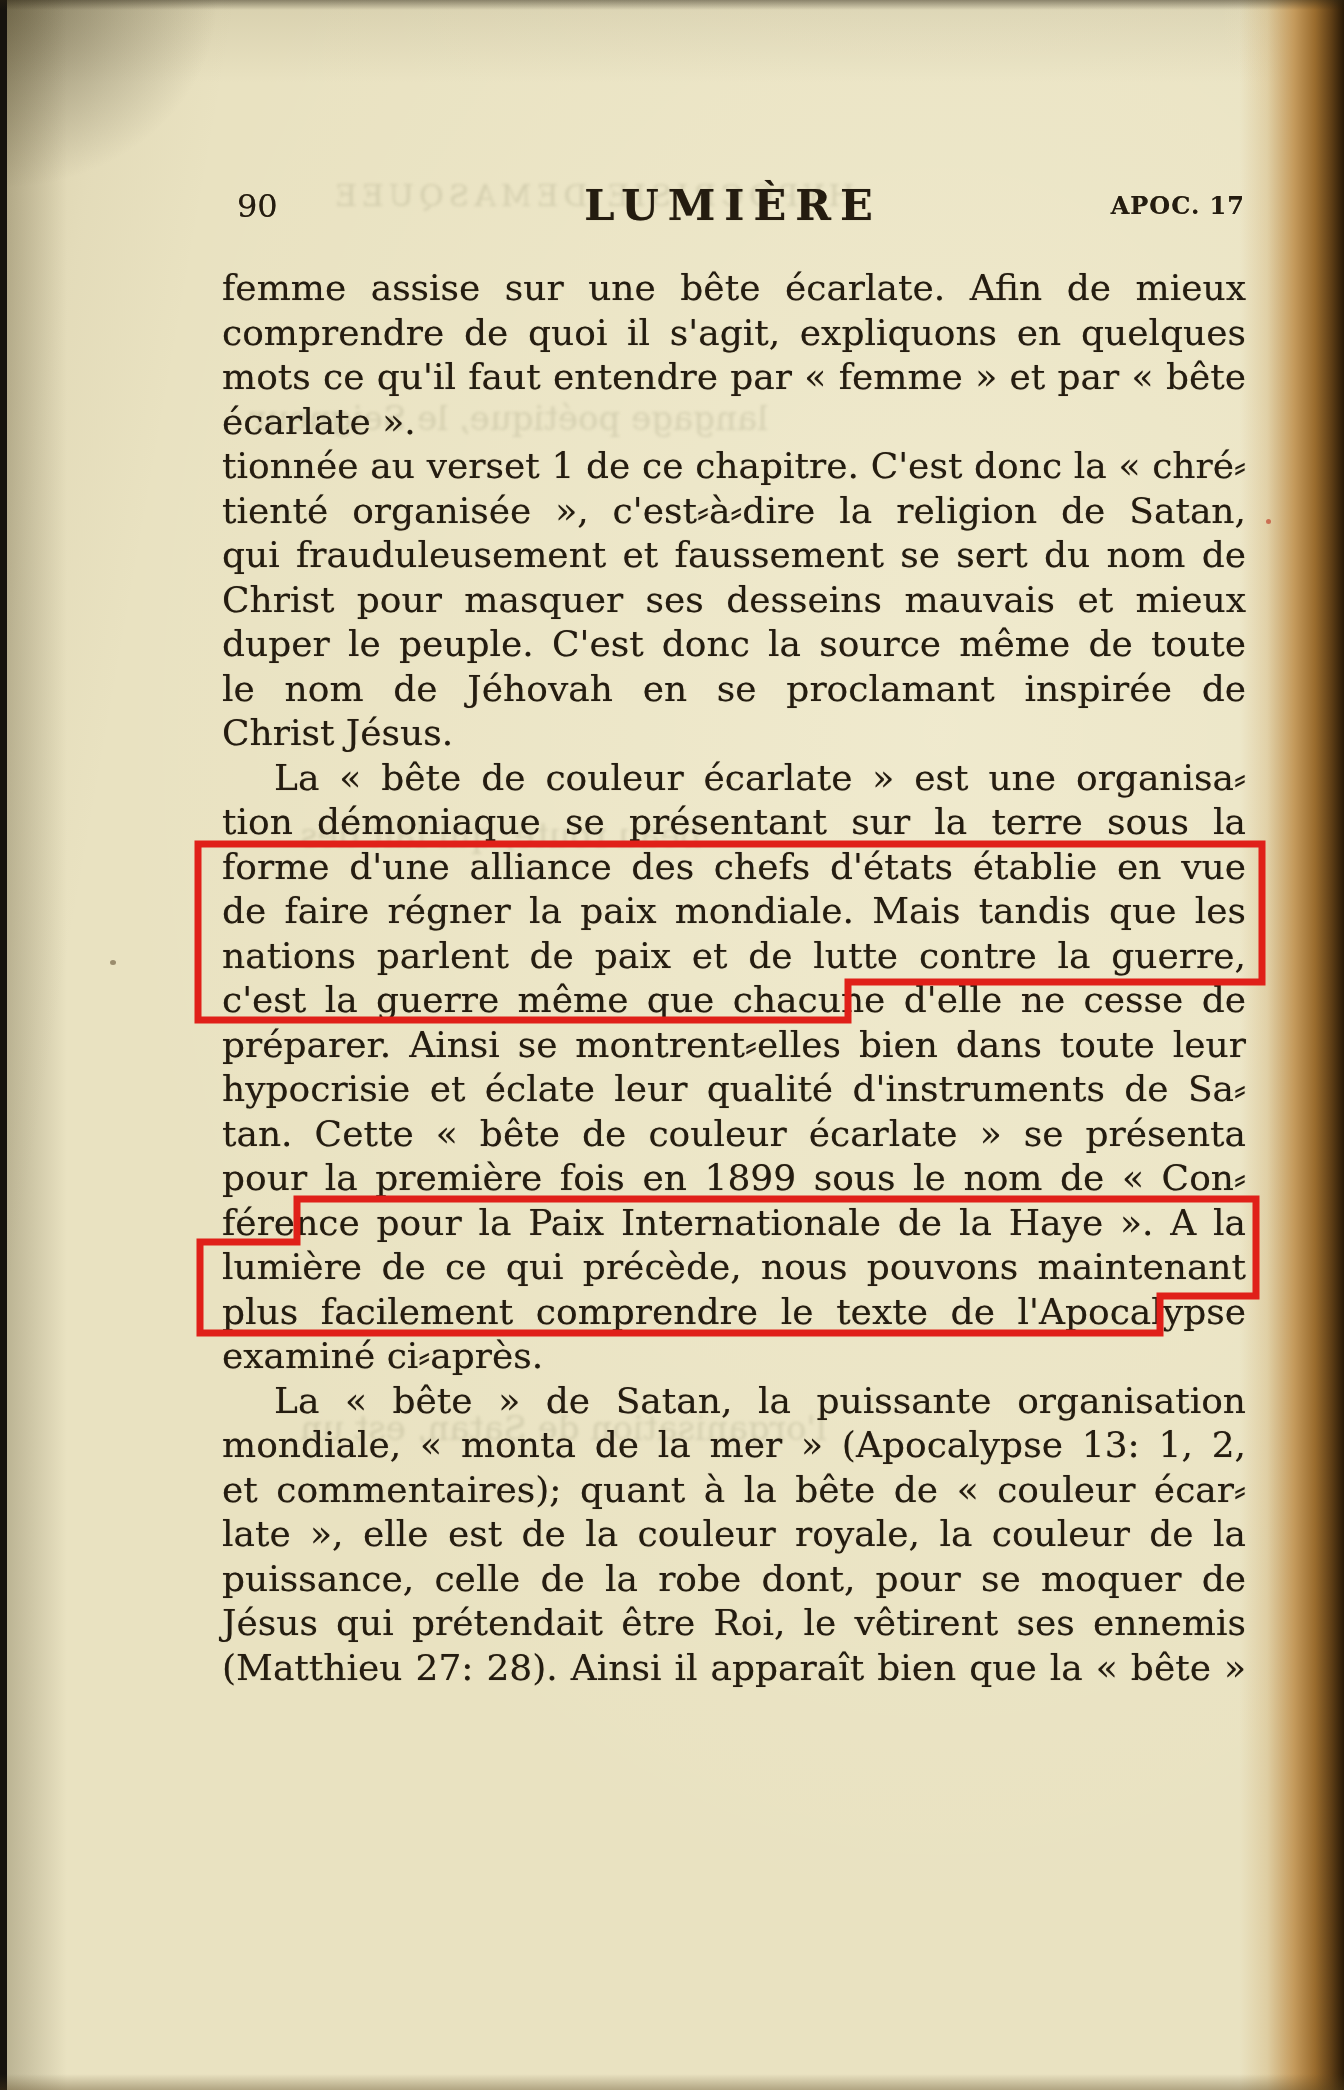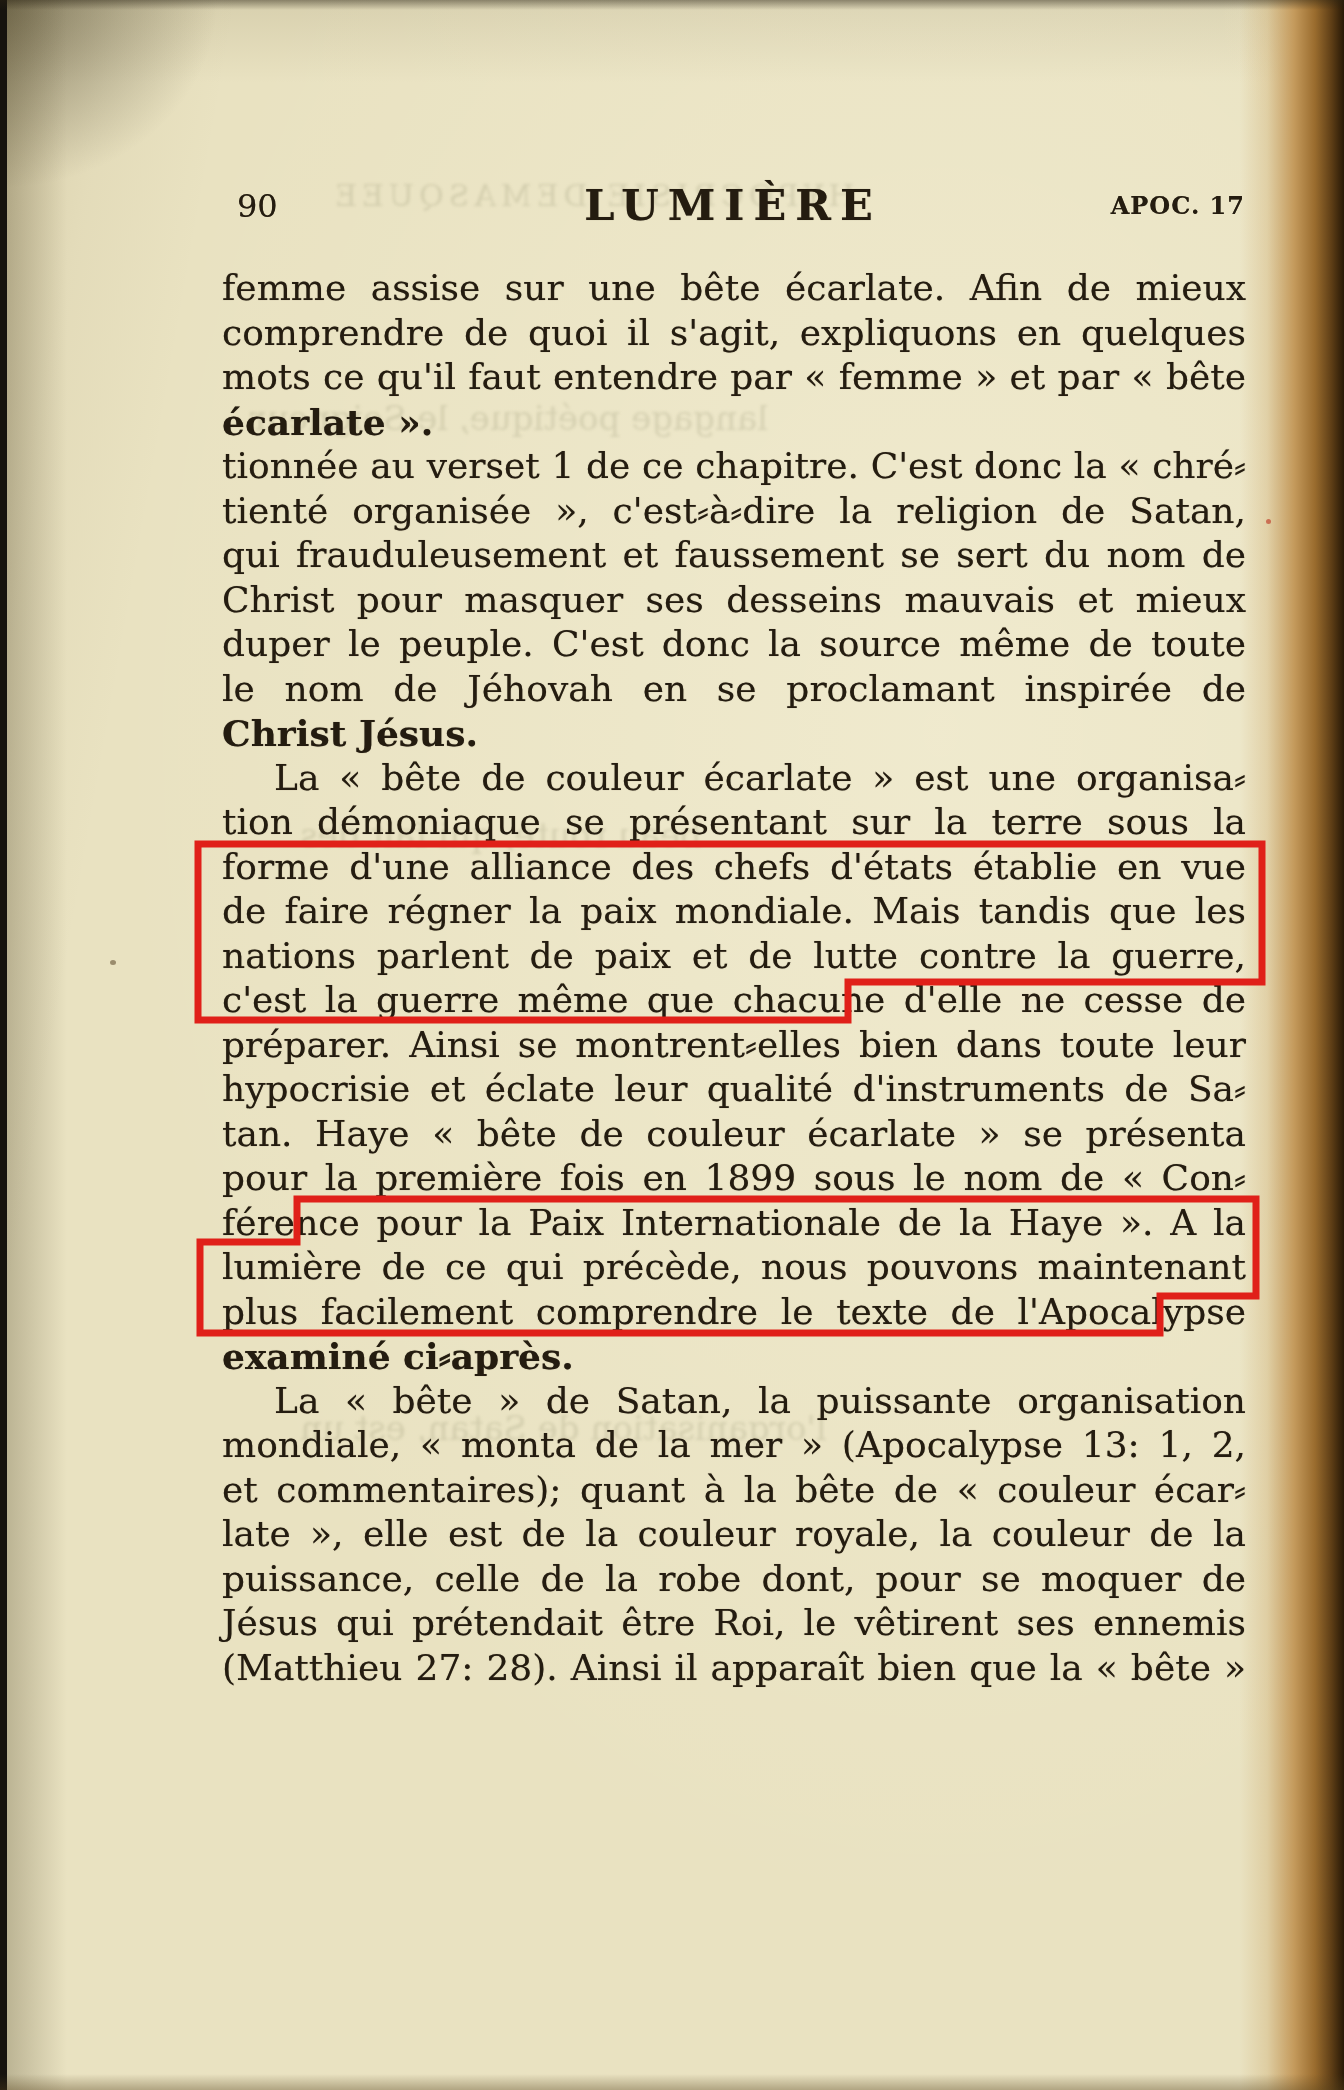--- a/index.html
+++ b/index.html
@@ -55,21 +55,21 @@
     color:#241c10;text-shadow:0 0 0.7px rgba(40,30,15,0.6);}
   .hdr-right{position:absolute;right:99px;top:194px;font-size:24px;line-height:1;
     font-weight:bold;letter-spacing:1px;color:#241c10;
     text-shadow:0 0 0.5px rgba(40,30,15,0.65);}
 
   
   .textcol{position:absolute;left:222px;top:266px;width:1024px;
     font-size:36px;line-height:44.5px;color:#241c10;
     text-shadow:0 0 0.7px rgba(40,30,15,0.55);}
   .line{text-align:justify;text-align-last:justify;white-space:normal;}
-  .line.end{text-align-last:left;font-weight:bold;}
+  .line.end{text-align-last:left;}
   .line.indent{padding-left:52px;}
 
   
   svg.anno{position:absolute;left:0;top:0;pointer-events:none;}
   svg.anno polygon{fill:none;stroke:#e02019;stroke-width:7;stroke-linejoin:miter;}
 </style>
 </head>
 <body>
 
 <div id="page">
@@ -110,21 +110,21 @@
       <div class="line">le nom de Jéhovah en se proclamant inspirée de</div>
       <div class="line end">Christ Jésus.</div>
       <div class="line indent">La « bête de couleur écarlate » est une organisa⸗</div>
       <div class="line">tion démoniaque se présentant sur la terre sous la</div>
       <div class="line">forme d'une alliance des chefs d'états établie en vue</div>
       <div class="line">de faire régner la paix mondiale. Mais tandis que les</div>
       <div class="line">nations parlent de paix et de lutte contre la guerre,</div>
       <div class="line">c'est la guerre même que chacune d'elle ne cesse de</div>
       <div class="line">préparer. Ainsi se montrent⸗elles bien dans toute leur</div>
       <div class="line">hypocrisie et éclate leur qualité d'instruments de Sa⸗</div>
-      <div class="line">tan. Haye « bête de couleur écarlate » se présenta</div>
+      <div class="line">tan. Cette « bête de couleur écarlate » se présenta</div>
       <div class="line">pour la première fois en 1899 sous le nom de « Con⸗</div>
       <div class="line">férence pour la Paix Internationale de la Haye ». A la</div>
       <div class="line">lumière de ce qui précède, nous pouvons maintenant</div>
       <div class="line">plus facilement comprendre le texte de l'Apocalypse</div>
       <div class="line end">examiné ci⸗après.</div>
       <div class="line indent">La « bête » de Satan, la puissante organisation</div>
       <div class="line">mondiale, « monta de la mer » (Apocalypse 13: 1, 2,</div>
       <div class="line">et commentaires); quant à la bête de « couleur écar⸗</div>
       <div class="line">late », elle est de la couleur royale, la couleur de la</div>
       <div class="line">puissance, celle de la robe dont, pour se moquer de</div>

